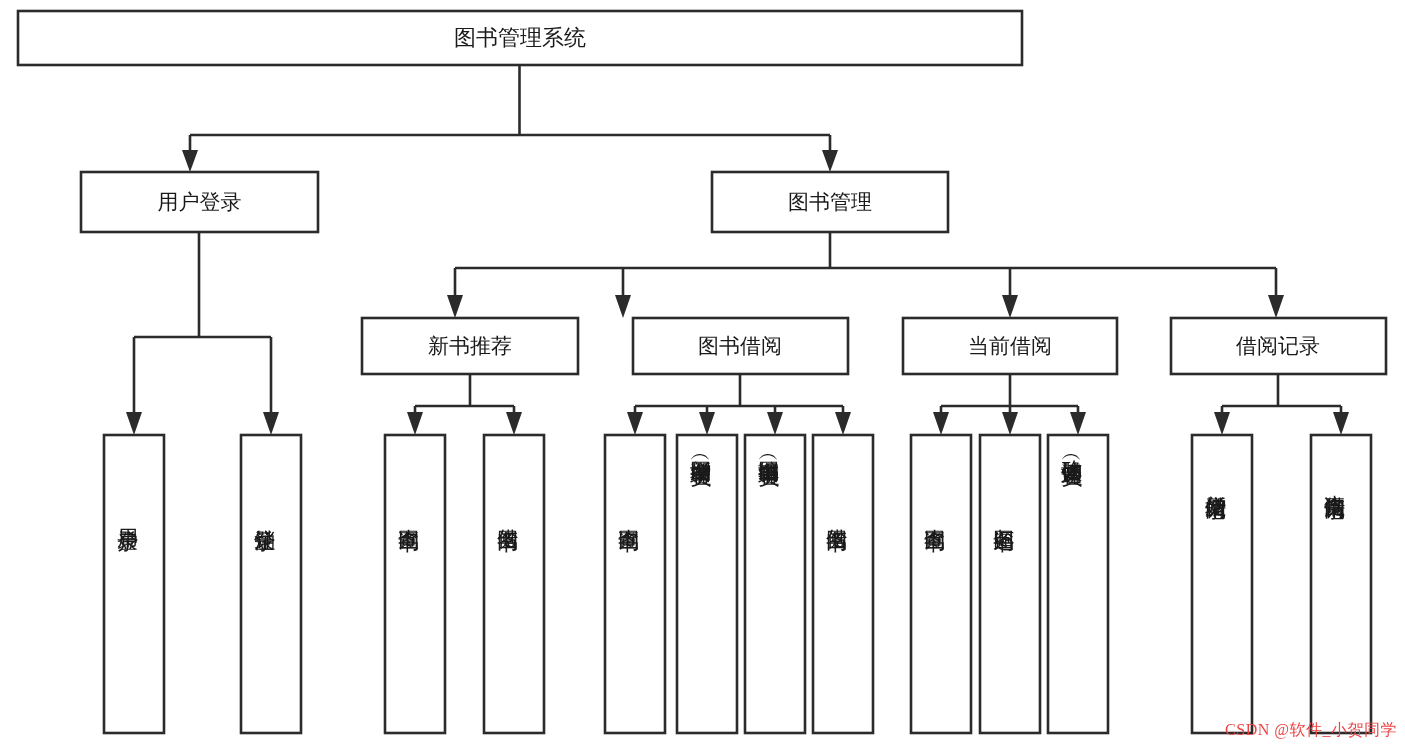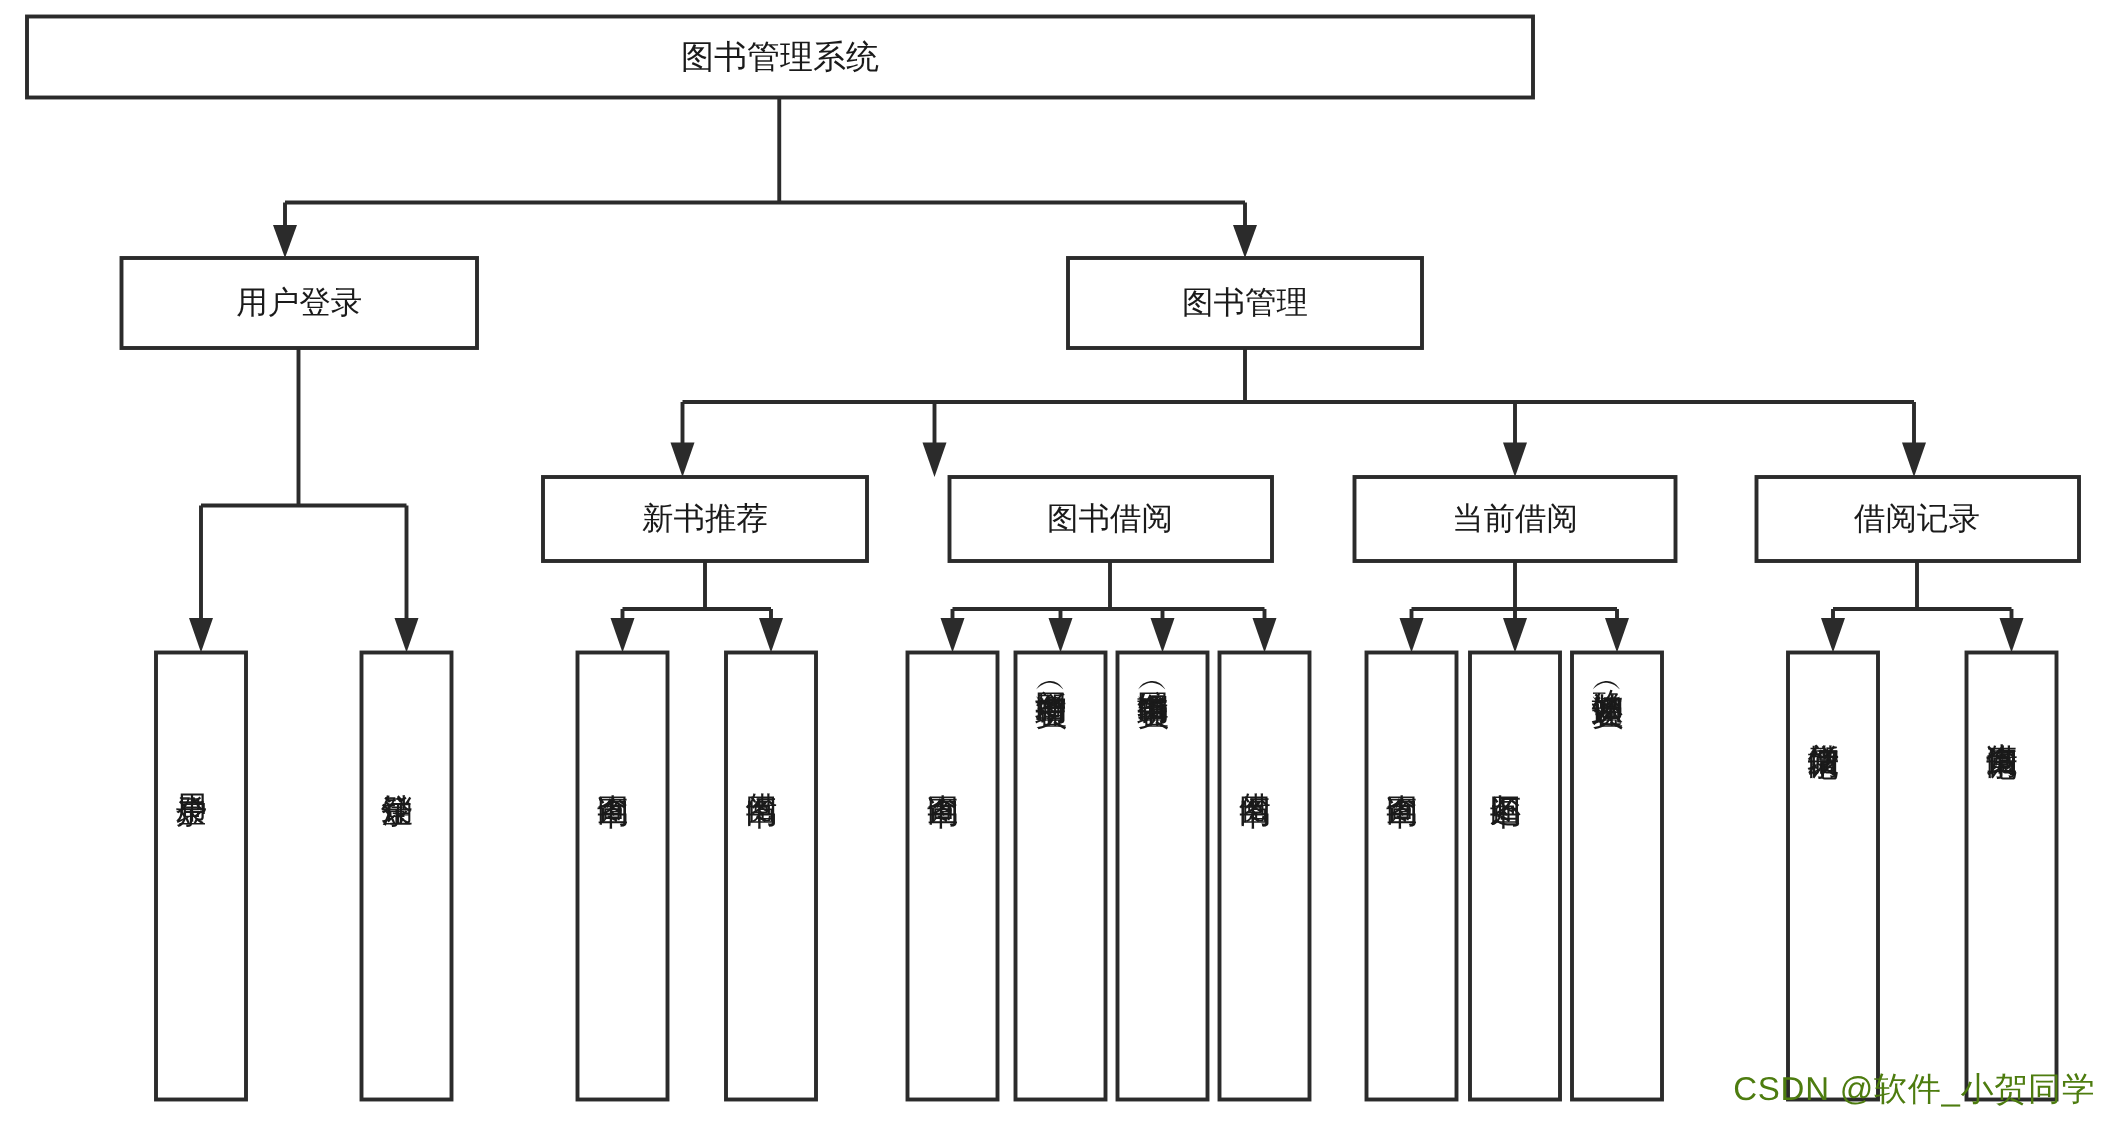--- a/index.html
+++ b/index.html
@@ -63,23 +63,23 @@
     color: #1a1a1a;
     letter-spacing: 1px;
     white-space: nowrap;
     text-align: left;
     pointer-events: none;
   }
   .watermark {
     position: absolute;
     right: 8px;
     bottom: 6px;
-    font-family: Liberation Sans, sans-serif;
-    font-size: 22px;
-    color: #4d7c0f;
+    font-family: Liberation Serif, serif;
+    font-size: 16px;
+    color: #ef4444;
     letter-spacing: 0.5px;
     white-space: nowrap;
   }
 </style>
 </head>
 <body>
 
 <div id="diagram-root">
 
   <svg id="tree-svg" viewBox="0 0 1405 747" xmlns="http://www.w3.org/2000/svg">

